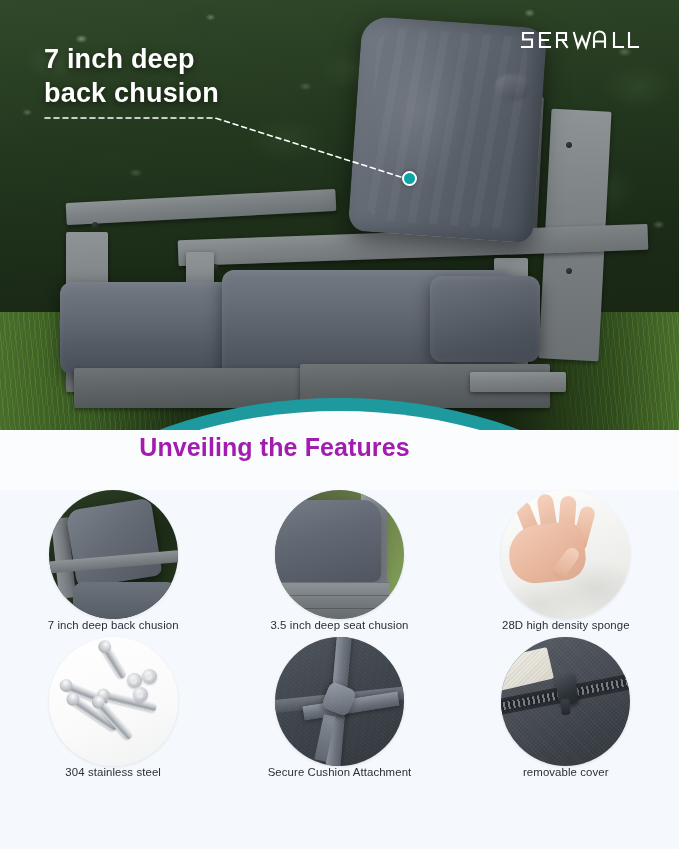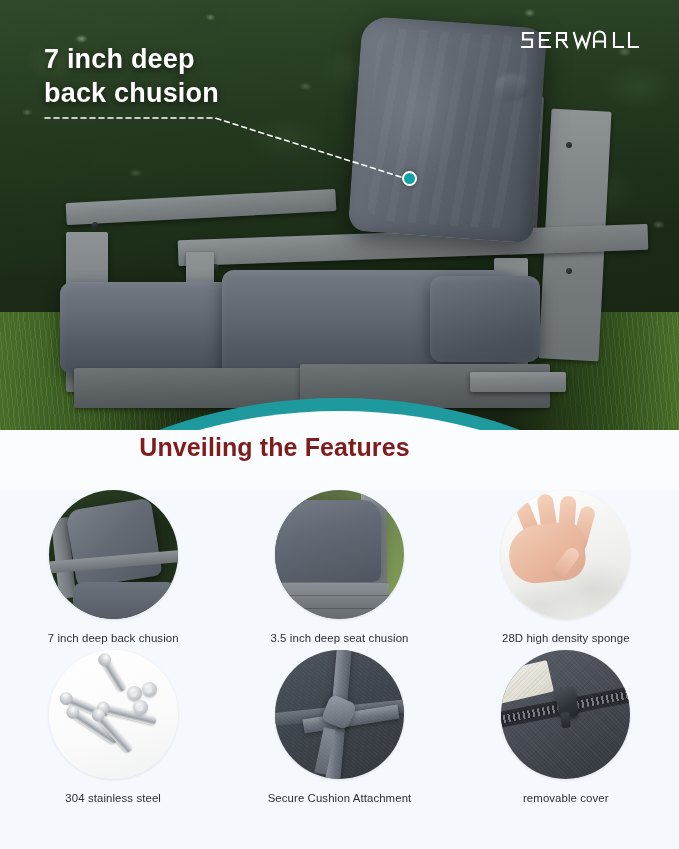--- a/index.html
+++ b/index.html
@@ -213,21 +213,21 @@
     background: #fbfcfe;
   }
 
   .section-title {
     position: absolute;
     left: 0; top: 1px;
     width: 549px;
     text-align: center;
     font-size: 25px;
     font-weight: bold;
-    color: #7f1d1d;
+    color: #a21caf;
     letter-spacing: .1px;
   }
 
   .grid {
     position: absolute;
     left: 0; top: 58px;
     width: 679px;
     display: grid;
     grid-template-columns: repeat(3, 1fr);
     row-gap: 6px;
@@ -236,21 +236,20 @@
 
   .thumb {
     width: 129px; height: 129px;
     border-radius: 50%;
     overflow: hidden;
     position: relative;
     background: #fff;
     box-shadow: 0 1px 3px rgba(30,50,80,.10);
   }
   .caption {
-    margin-top: 13px;
     font-size: 11.4px;
     color: #2b2f36;
     text-align: center;
     letter-spacing: .1px;
   }
 
   
   .t1 { background: linear-gradient(160deg, #2b3d24 0%, #1d2c18 45%, #23341d 100%); }
   .t1 .tc-back {
     position: absolute; left: 22px; top: 14px;

